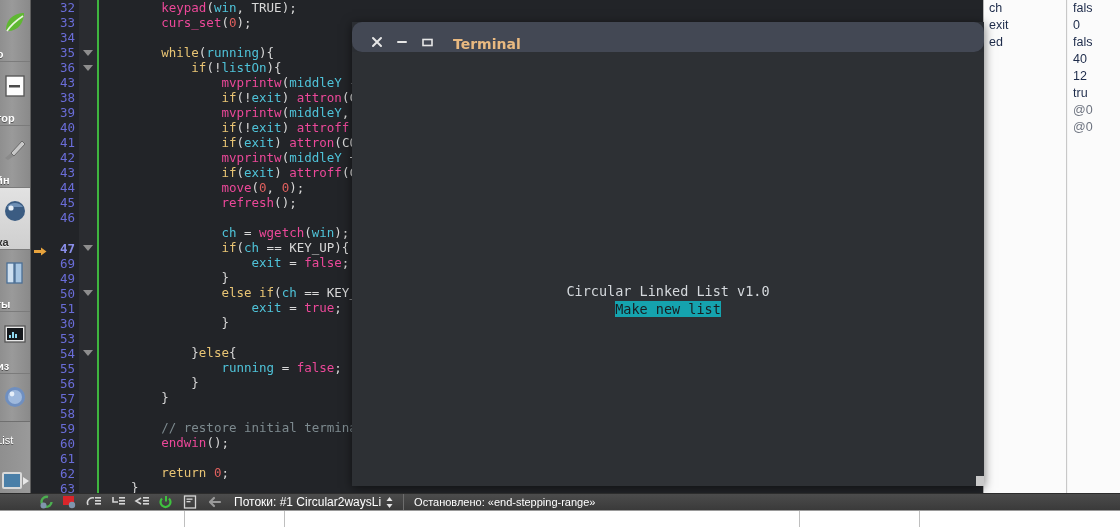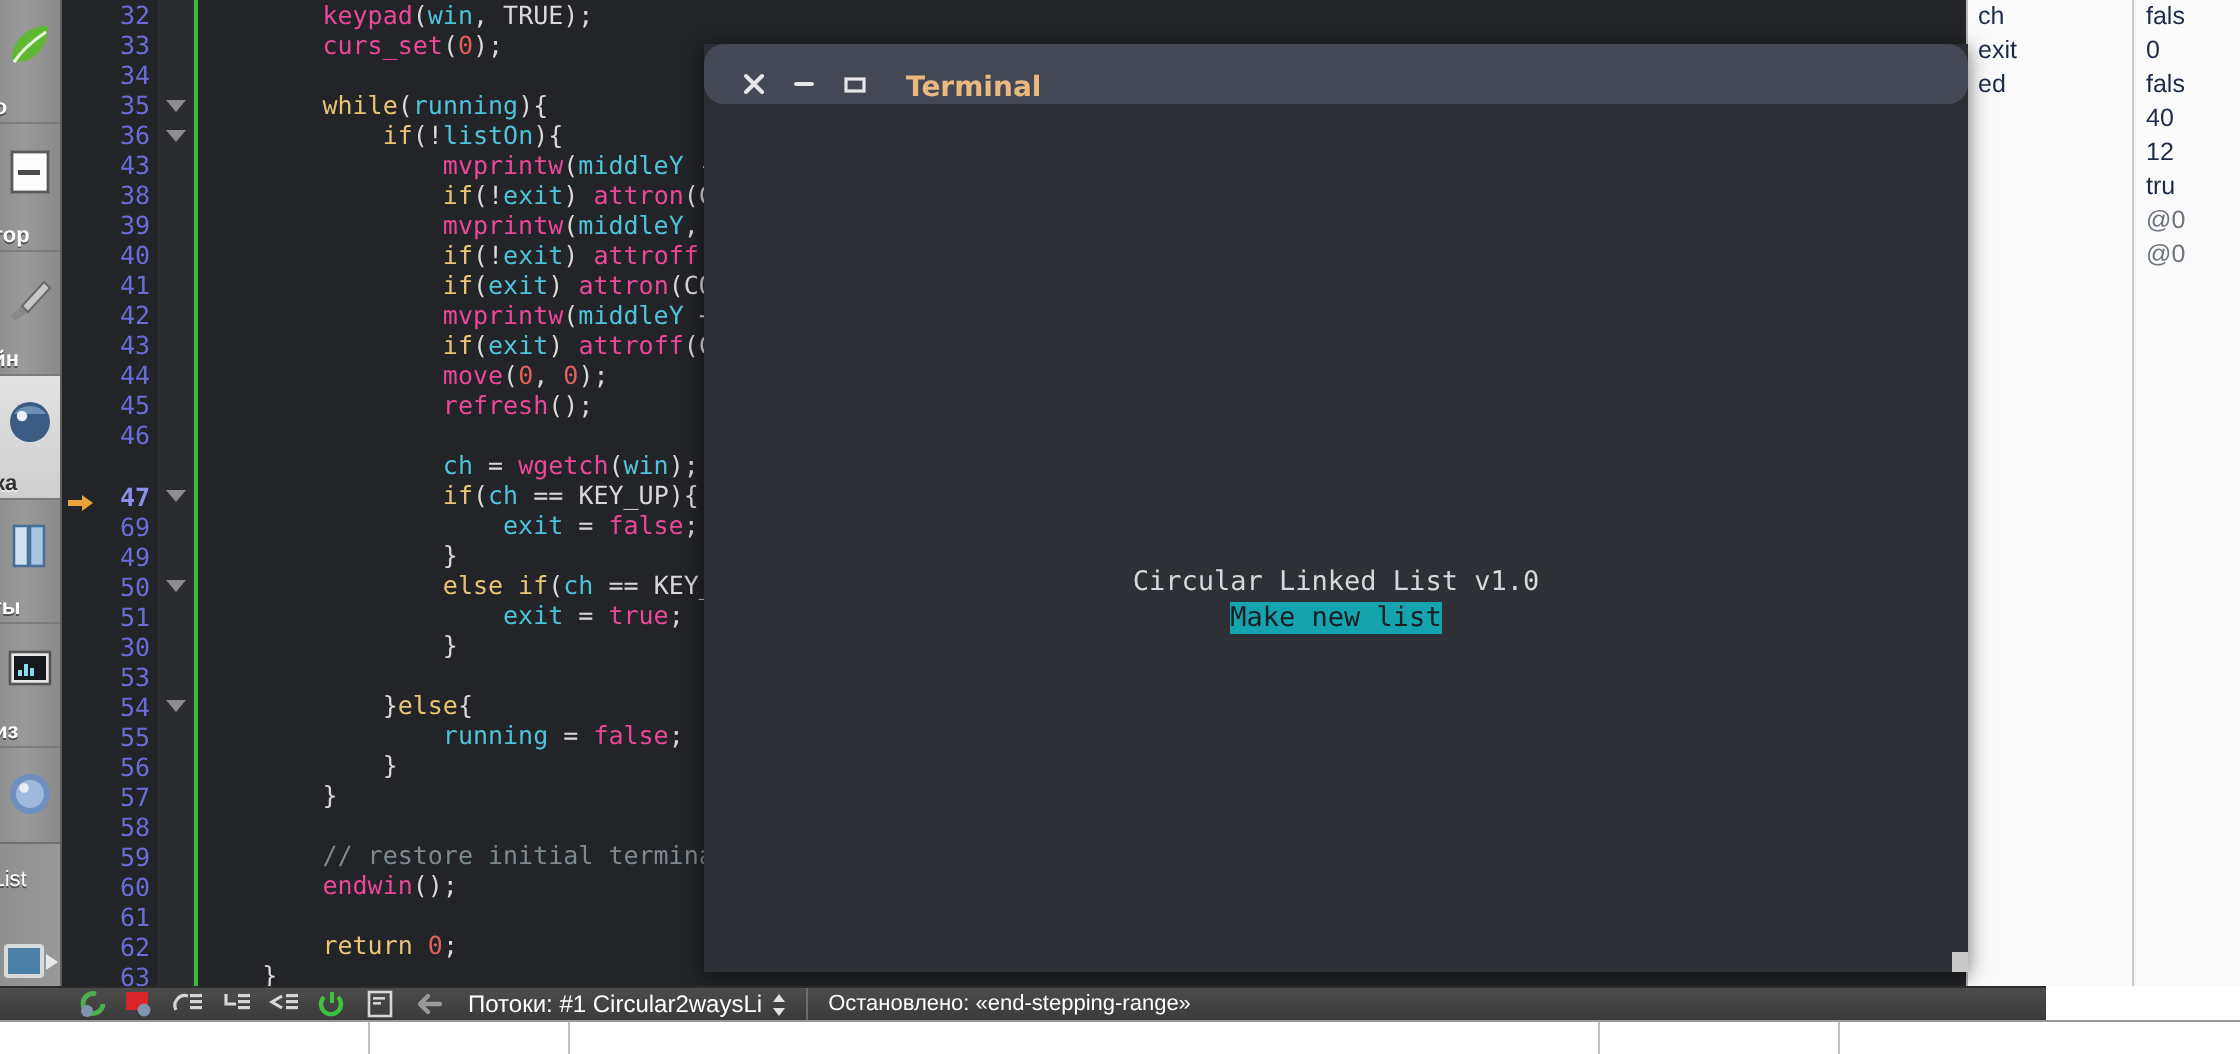--- a/index.html
+++ b/index.html
@@ -227,21 +227,21 @@
   }
   .term-scroll-thumb {
     position: absolute; right: 0; bottom: 0;
     width: 8px; height: 10px;
     background: #c9c9c9;
   }
 
   
   .debug-bar {
     position: absolute; left: 0; bottom: 17px;
-    width: 1023px; height: 17px;
+    width: 1120px; height: 17px;
     background: linear-gradient(to bottom,#4c4c4c,#3a3a3a);
     display: flex;
     align-items: center;
     border-top: 1px solid #2c2c2c;
   }
   .dbg-spacer { width: 34px; height: 17px; }
   .dbg-ico {
     width: 24px; height: 17px;
     display: flex; align-items: center; justify-content: center;
   }

